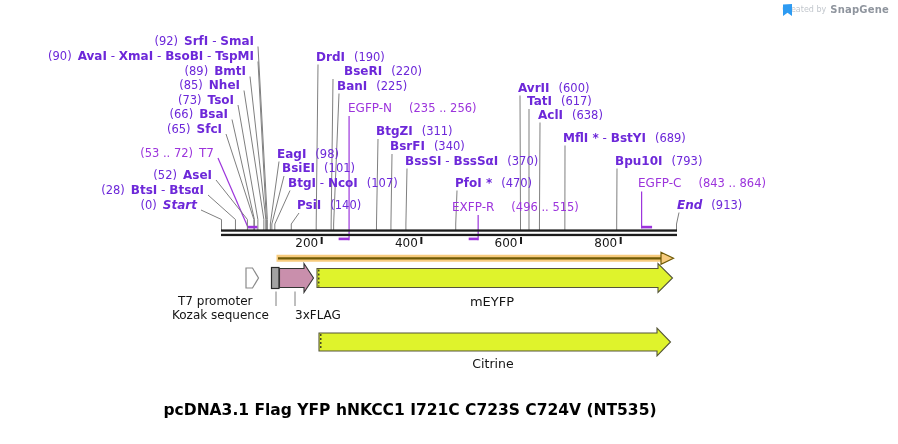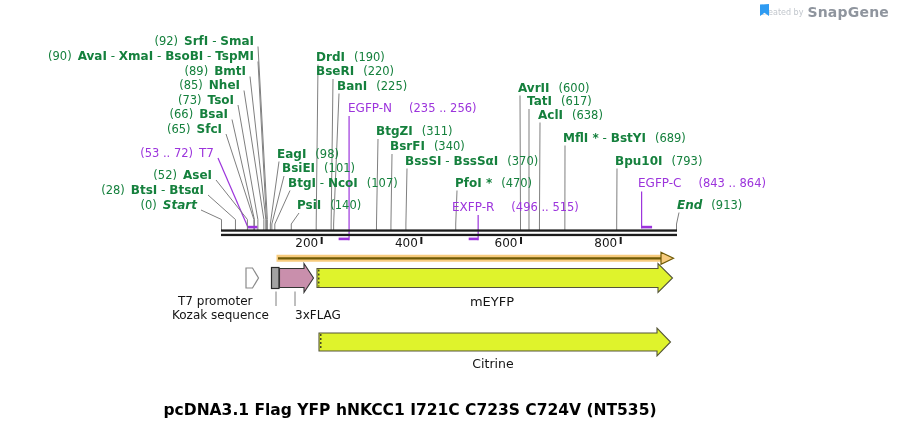--- a/index.html
+++ b/index.html
@@ -2,38 +2,38 @@
 <html style="--purple: #9C34DC; --line-gray: #7f7f7f; --ruler-black: #1c1c1c; --cds-fill: #DFF32C; --cds-border: #55553a; --tag-fill: #C98FAC; --tag-border: #333333; --kozak-fill: #A2A2A2; --kozak-border: #2a2a2a; --promoter-fill: #ffffff; --promoter-border: #8a8a8a; --orange-light: #F7CB7D; --orange-dark: #6F5A06; --brand-blue: #2e9bf2; --brand-gray: #8f959e; --created-by-gray: #c2c7cd;"><head>
 <meta charset="utf-8">
 <style>
   html,body{margin:0;padding:0;background:#fff;}
   .stage{
     position:relative;width:898px;height:444px;background:#fff;overflow:hidden;
     font-family:"DejaVu Sans","Liberation Sans",sans-serif;color:#111;
   }
   .stage svg{position:absolute;left:0;top:0;}
   .stage svg text{font-family:"DejaVu Sans","Liberation Sans",sans-serif;font-size:12px;fill:#161616;}
-  .site-label{position:absolute;height:15px;line-height:15px;font-size:12px;white-space:pre;color:#15803d;}
+  .site-label{position:absolute;height:15px;line-height:15px;font-size:12px;white-space:pre;color:#6d28d9;}
   .site-label .nm{font-weight:bold;}
   .site-label .pos{font-weight:normal;font-size:11.5px;}
   .site-label .sep{font-weight:normal;}
   .site-label.pf .pos{margin-right:6px;}
   .site-label.nf .pos{margin-left:9px;}
   .site-label.nf.purple .pos{margin-left:17px;}
   .site-label.purple, .site-label.purple .nm, .site-label.purple .pos{color:var(--purple);font-weight:normal;}
   .it{font-style:italic;}
   .feat-label{position:absolute;font-size:12px;color:#141414;white-space:pre;}
   .feat-label.centered{width:120px;text-align:center;}
   .map-title{position:absolute;left:0;top:401px;width:820px;text-align:center;
     font-size:15.5px;font-weight:bold;color:#000;}
   .map-subtitle{position:absolute;left:0;top:421px;width:820px;text-align:center;
     font-size:12px;color:#1b1b1b;}
   .branding{position:absolute;top:4px;right:9px;display:flex;align-items:center;gap:4px;}
   .created-by{font-size:8px;color:var(--created-by-gray);}
-  .brand-name{font-size:14px;font-weight:600;color:var(--brand-gray);letter-spacing:.2px;text-align:right;}
+  .brand-name{font-size:10px;font-weight:600;color:var(--brand-gray);letter-spacing:.2px;text-align:right;}
 </style>
 </head>
 <body>
 
 <div class="stage">
 
   <svg width="898" height="444" viewBox="0 0 898 444">
 
     <g id="leader-lines">
         <polyline points="258,46.5 267.3488499452355,219.5 267.3488499452355,230" fill="none" style="stroke:var(--line-gray)" stroke-width="1"></polyline>
@@ -120,21 +120,21 @@
       <div class="site-label pf" style="top: 64px; right: 652px;"><span class="pos">(89)</span><span class="nm">BmtI</span></div>
       <div class="site-label pf" style="top: 78px; right: 658px;"><span class="pos">(85)</span><span class="nm">NheI</span></div>
       <div class="site-label pf" style="top: 92.5px; right: 664px;"><span class="pos">(73)</span><span class="nm">TsoI</span></div>
       <div class="site-label pf" style="top: 107px; right: 670px;"><span class="pos">(66)</span><span class="nm">BsaI</span></div>
       <div class="site-label pf" style="top: 121.5px; right: 676px;"><span class="pos">(65)</span><span class="nm">SfcI</span></div>
       <div class="site-label pf purple" style="top: 145.5px; right: 684px; margin-left: 39px;"><span class="pos">(53 .. 72)</span><span class="nm">T7</span></div>
       <div class="site-label pf" style="top: 167.5px; right: 686px;"><span class="pos">(52)</span><span class="nm">AseI</span></div>
       <div class="site-label pf" style="top: 182.5px; right: 694px;"><span class="pos">(28)</span><span class="nm">BtsI</span><span class="sep"> - </span><span class="nm">BtsαI</span></div>
       <div class="site-label pf" style="top: 197.5px; right: 701px;"><span class="pos">(0)</span><span class="nm it">Start</span></div>
       <div class="site-label nf" style="top: 49.5px; left: 316px;"><span class="nm">DrdI</span><span class="pos">(190)</span></div>
-      <div class="site-label nf" style="top: 64px; left: 316px;"><span class="nm">BseRI</span><span class="pos">(220)</span></div>
+      <div class="site-label nf" style="top: 64px; left: 344px;"><span class="nm">BseRI</span><span class="pos">(220)</span></div>
       <div class="site-label nf" style="top: 78.5px; left: 337px;"><span class="nm">BanI</span><span class="pos">(225)</span></div>
       <div class="site-label nf purple" style="top: 100.5px; left: 348px;"><span class="nm">EGFP-N</span><span class="pos">(235 .. 256)</span></div>
       <div class="site-label nf" style="top: 124px; left: 376px;"><span class="nm">BtgZI</span><span class="pos">(311)</span></div>
       <div class="site-label nf" style="top: 139px; left: 390px;"><span class="nm">BsrFI</span><span class="pos">(340)</span></div>
       <div class="site-label nf" style="top: 153.5px; left: 405px;"><span class="nm">BssSI</span><span class="sep"> - </span><span class="nm">BssSαI</span><span class="pos">(370)</span></div>
       <div class="site-label nf" style="top: 146.5px; left: 277px;"><span class="nm">EagI</span><span class="pos">(98)</span></div>
       <div class="site-label nf" style="top: 161px; left: 282px;"><span class="nm">BsiEI</span><span class="pos">(101)</span></div>
       <div class="site-label nf" style="top: 175.5px; left: 288px;"><span class="nm">BtgI</span><span class="sep"> - </span><span class="nm">NcoI</span><span class="pos">(107)</span></div>
       <div class="site-label nf" style="top: 198px; left: 297px;"><span class="nm">PsiI</span><span class="pos">(140)</span></div>
       <div class="site-label nf" style="top: 175.5px; left: 455px;"><span class="nm">PfoI *</span><span class="pos">(470)</span></div>

